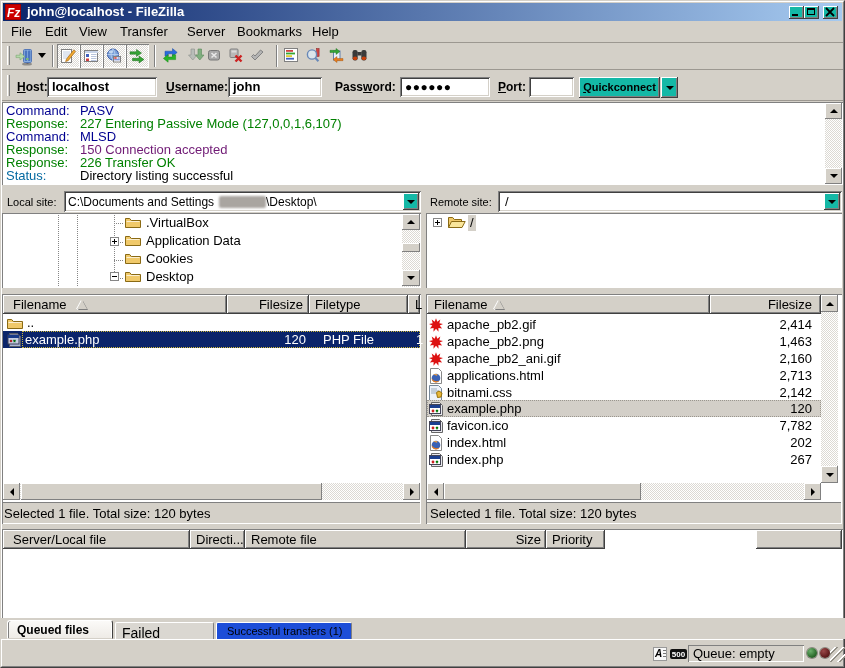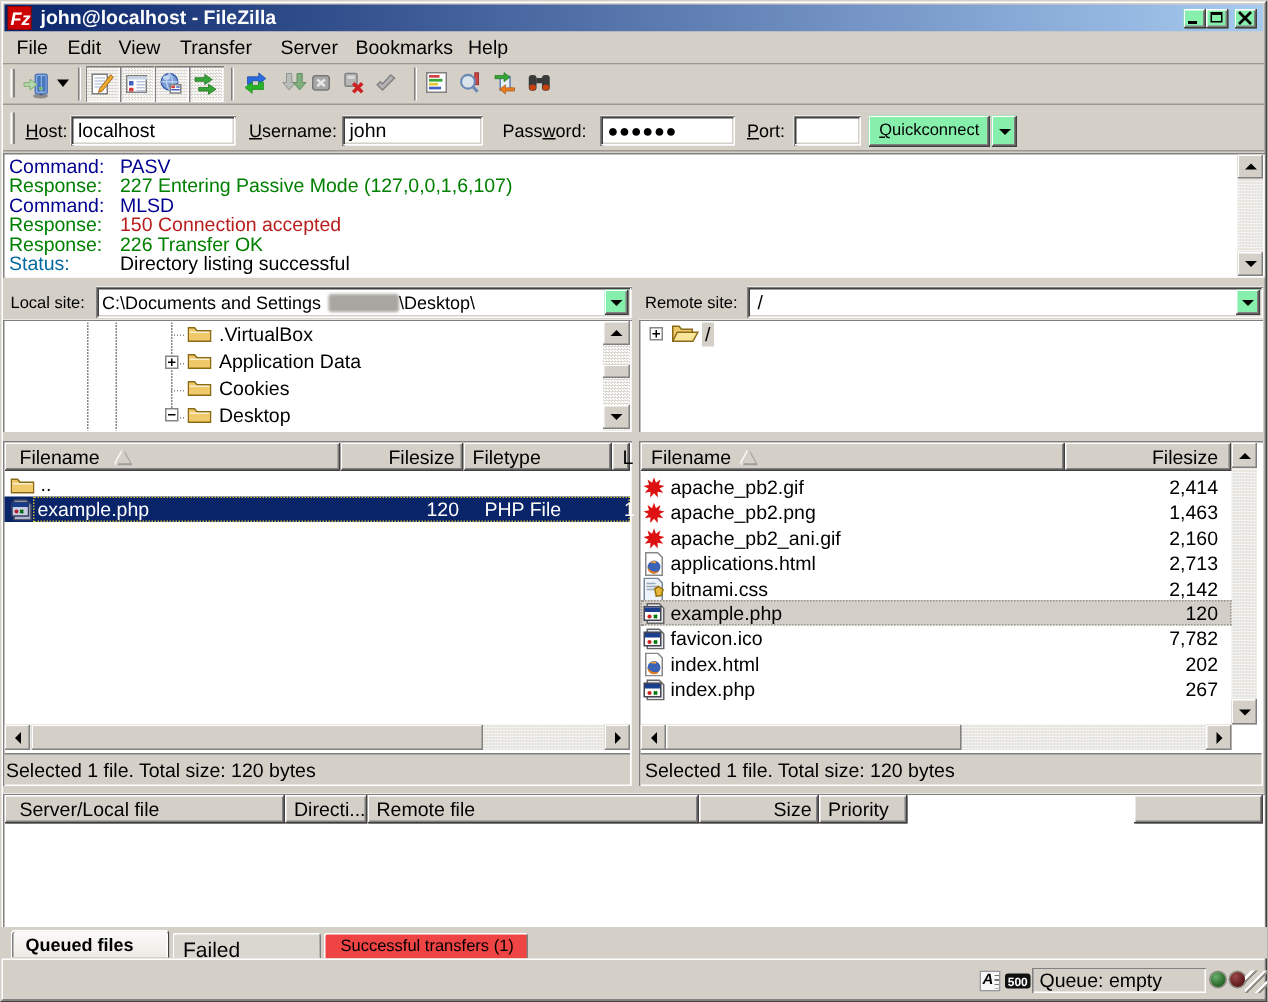--- a/index.html
+++ b/index.html
@@ -3,21 +3,21 @@
 <meta charset="utf-8">
 <style>
 * { margin:0; padding:0; box-sizing:border-box; }
 html,body { width:845px; height:668px; overflow:hidden; }
 body { position:relative; background:#d4d0c8; font-family:"Liberation Sans",sans-serif; font-size:13px; color:#000; }
 .abs { position:absolute; }
 .frame1 { inset:0; border:1px solid; border-color:#d4d0c8 #404040 #404040 #d4d0c8; }
 .frame2 { inset:1px; border:1px solid; border-color:#fff #808080 #808080 #fff; }
 .sunkenp { box-shadow: inset 1px 1px 0 #808080, inset -1px -1px 0 #fff; background:#fff; }
 .field { background:#fff; box-shadow: inset 1px 1px 0 #808080, inset -1px -1px 0 #fff, inset 2px 2px 0 #404040, inset -2px -2px 0 #d4d0c8; }
-.raised { background:#86efac; box-shadow: inset -1px -1px 0 #404040, inset 1px 1px 0 #fff, inset -2px -2px 0 #808080; }
+.raised { background:#14b8a6; box-shadow: inset -1px -1px 0 #404040, inset 1px 1px 0 #fff, inset -2px -2px 0 #808080; }
 .raised1 { background:#d4d0c8; box-shadow: inset -1px -1px 0 #808080, inset 1px 1px 0 #fff; }
 .hdrcell { background:#d4d0c8; box-shadow: inset -1px -1px 0 #404040, inset 1px 1px 0 #fff, inset -2px -2px 0 #808080; }
 .dither { background-image: repeating-conic-gradient(#ffffff 0 90deg, #dcd9d3 90deg 180deg, #ffffff 180deg 270deg, #dcd9d3 270deg 360deg); background-size:2px 2px; }
 .sb-up:after,.sb-dn:after,.sb-lf:after,.sb-rt:after { content:""; position:absolute; width:0; height:0; left:50%; top:50%; }
 .sb-up:after { border-left:4px solid transparent; border-right:4px solid transparent; border-bottom:4px solid #000; transform:translate(-50%,-50%); }
 .sb-dn:after { border-left:4px solid transparent; border-right:4px solid transparent; border-top:4px solid #000; transform:translate(-50%,-50%); }
 .sb-lf:after { border-top:4px solid transparent; border-bottom:4px solid transparent; border-right:4px solid #000; transform:translate(-50%,-50%); }
 .sb-rt:after { border-top:4px solid transparent; border-bottom:4px solid transparent; border-left:4px solid #000; transform:translate(-50%,-50%); }
 .grip { width:3px; background:linear-gradient(90deg,#ffffff 0 1px,#d4d0c8 1px 1.5px,#848484 1.5px 3px); }
 .tsep { width:2px; border-left:1px solid #808080; border-right:1px solid #fff; }
@@ -157,21 +157,21 @@
   <svg class="abs" style="left:348px;top:4px" width="17" height="17" viewBox="0 0 17 17">
       <rect x="1.5" y="3" width="5.2" height="10.5" rx="2.2" fill="#3a3a3a"></rect>
       <rect x="10.3" y="3" width="5.2" height="10.5" rx="2.2" fill="#3a3a3a"></rect>
       <rect x="6.5" y="5" width="4" height="3.5" fill="#3a3a3a"></rect>
       <ellipse cx="4.1" cy="11.3" rx="2.2" ry="1.9" fill="#c8400a"></ellipse>
       <ellipse cx="12.9" cy="11.3" rx="2.2" ry="1.9" fill="#c8400a"></ellipse>
     </svg>
 </div>
 <div class="abs" style="left:2px;top:69px;width:841px;height:1px;background:#9c9891"></div>
 
-<div class="abs" id="qcbar" style="left:3px;top:70px;width:839px;height:30px;background:#d4d0c8;">
+<div class="abs" id="qcbar" style="left:3px;top:70px;width:839px;height:30px;background:#d4d0c8;font-weight:bold;">
   <div class="abs grip" style="left:4px;top:5px;height:21px;"></div>
   <div class="lbl" style="left:14px;top:7px;"><u>H</u>ost:</div>
   <div class="abs field" style="left:44px;top:7px;width:110px;height:20px;">
       <div class="abs" style="left:5px;top:3px;line-height:14px">localhost</div>
     </div>
   <div class="lbl" style="left:163px;top:7px;"><u>U</u>sername:</div>
   <div class="abs field" style="left:225px;top:7px;width:94px;height:20px;">
       <div class="abs" style="left:5px;top:3px;line-height:14px">john</div>
     </div>
   <div class="lbl" style="left:332px;top:7px;">Pass<u>w</u>ord:</div>
@@ -186,21 +186,21 @@
 <div class="abs" style="left:2px;top:100px;width:841px;height:1px;background:#9c9891"></div>
 
 <div class="abs sunkenp" style="left:2px;top:102px;width:841px;height:83px;">
   <div class="logline" style="left:4px;top:1px;color:#000090">Command:</div>
     <div class="logline" style="left:78px;top:1px;color:#000090">PASV</div>
   <div class="logline" style="left:4px;top:14px;color:#008000">Response:</div>
     <div class="logline" style="left:78px;top:14px;color:#008000">227 Entering Passive Mode (127,0,0,1,6,107)</div>
   <div class="logline" style="left:4px;top:27px;color:#000090">Command:</div>
     <div class="logline" style="left:78px;top:27px;color:#000090">MLSD</div>
   <div class="logline" style="left:4px;top:40px;color:#008000">Response:</div>
-    <div class="logline" style="left:78px;top:40px;color:#b91c1c">150 Connection accepted</div>
+    <div class="logline" style="left:78px;top:40px;color:#701a75">150 Connection accepted</div>
   <div class="logline" style="left:4px;top:53px;color:#008000">Response:</div>
     <div class="logline" style="left:78px;top:53px;color:#008000">226 Transfer OK</div>
   <div class="logline" style="left:4px;top:66px;color:#0369a1">Status:</div>
     <div class="logline" style="left:78px;top:66px;color:#000000">Directory listing successful</div>
   <div class="abs dither" style="left:823px;top:1px;width:17px;height:81px;"></div>
   <div class="abs raised1 sb-up" style="left:823px;top:1px;width:17px;height:16px;"></div>
   <div class="abs raised1 sb-dn" style="left:823px;top:66px;width:17px;height:16px;"></div>
 </div>
 
 <div class="abs" style="left:3px;top:190px;width:418px;height:23px;">
@@ -418,21 +418,21 @@
   <div class="abs hdrcell" style="left:544px;top:1px;width:59px;height:19px;">
       <div class="hdr-t" style="left:6px;line-height:19px;">Priority</div>
     </div>
   <div class="abs hdrcell" style="left:754px;top:1px;width:86px;height:19px;"></div>
 </div>
 
 <div class="abs" style="left:0;top:618px;width:845px;height:21px;background:#d4d0c8;">
   <div class="abs" style="left:115px;top:4px;width:99px;height:17px;background:#dad7d1;border:1px solid;border-color:#fff #808080 #808080 #fff;border-bottom:none;border-radius:2px 2px 0 0;">
       <div class="abs" style="left:6px;top:2px;font-size:14px;">Failed transfers</div>
     </div>
-  <div class="abs" style="left:216px;top:4px;width:136px;height:17px;background:#ef4444;border:1px solid;border-color:#fff #808080 #808080 #fff;border-bottom:none;border-radius:2px 2px 0 0;">
+  <div class="abs" style="left:216px;top:4px;width:136px;height:17px;background:#1d4ed8;border:1px solid;border-color:#fff #808080 #808080 #fff;border-bottom:none;border-radius:2px 2px 0 0;">
       <div class="abs" style="left:10px;top:2px;font-size:11px;">Successful transfers (1)</div>
     </div>
   <div class="abs" style="left:7px;top:2px;width:106px;height:19px;background:linear-gradient(#fbfaf8,#eeebe6);border:1px solid;border-color:#fff #404040 #d4d0c8 #fff;border-radius:3px 3px 0 0;box-shadow:-1px 0 0 #fff inset, 1px 0 0 #808080 inset;">
       <div class="abs" style="left:9px;top:2px;font-weight:bold;font-size:12px;">Queued files</div>
     </div>
 </div>
 
 <div class="abs" style="left:2px;top:639px;width:841px;height:26px;background:#d4d0c8;border-top:1px solid #fff;">
   <div class="abs" style="left:651px;top:7px;width:14px;height:14px;background:#f8f8f8;border:1px solid #999;">
       <div class="abs" style="left:1px;top:0px;font-size:10px;font-weight:bold;font-style:italic;">A</div>

